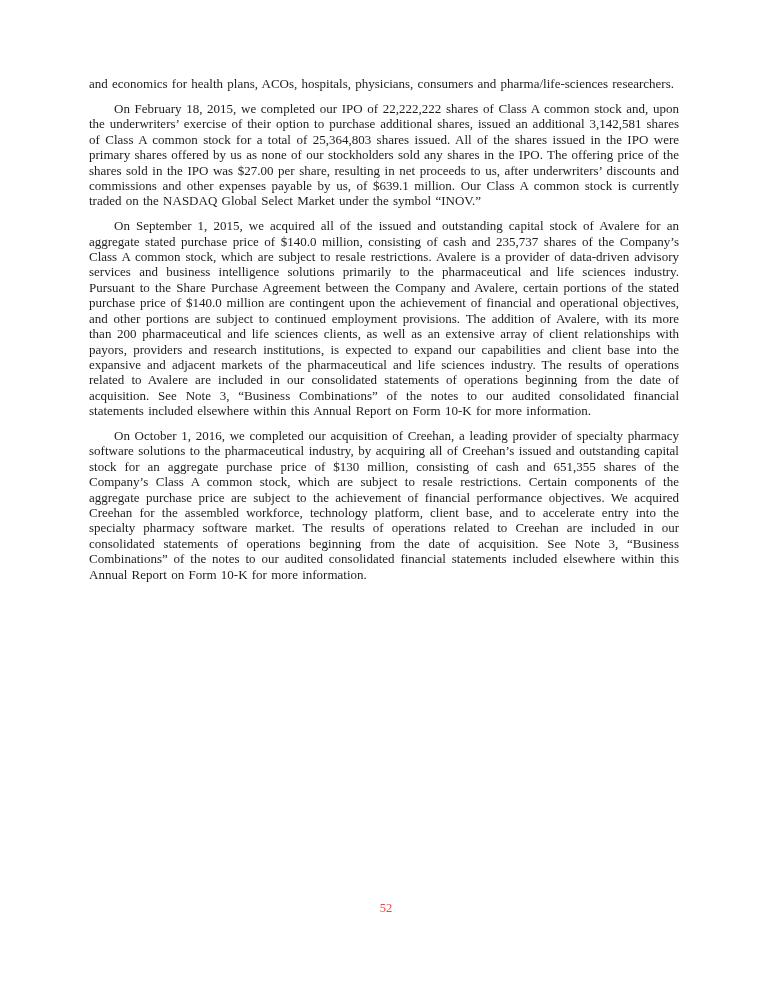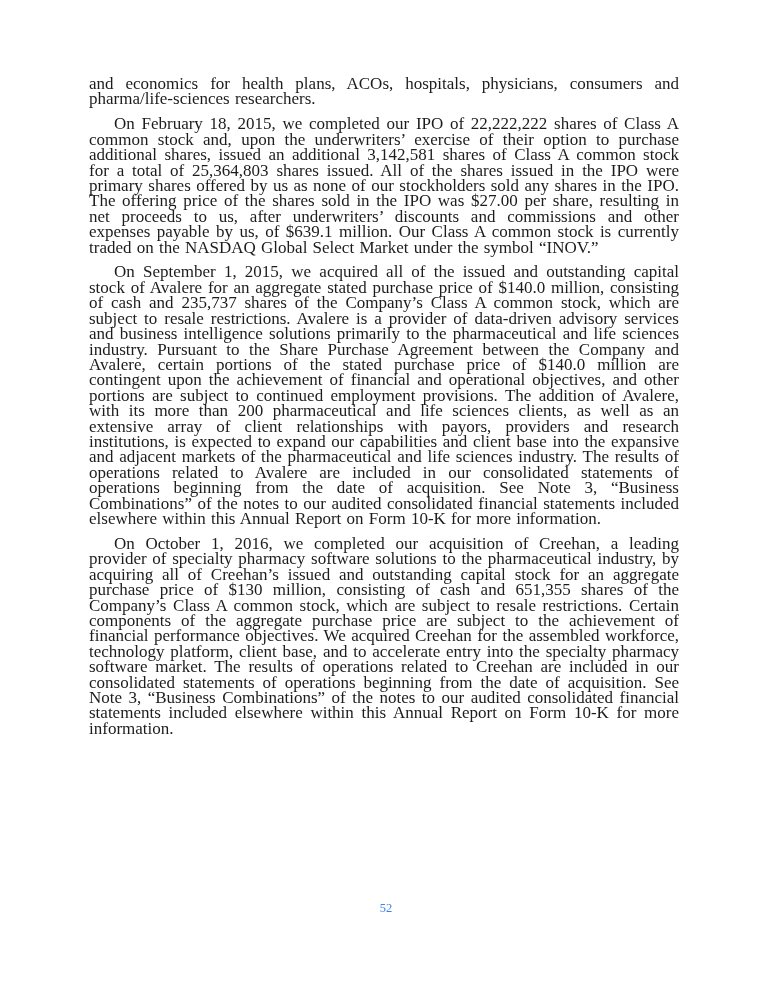--- a/index.html
+++ b/index.html
@@ -14,41 +14,41 @@
     background: #ffffff;
     font-family: "Liberation Serif", "DejaVu Serif", serif;
     color: #1c1c1c;
     overflow: hidden;
   }
   .content {
     position: absolute;
     top: 76px;
     left: 89px;
     width: 590px;
-    font-size: 17px;
+    font-size: 13px;
     line-height: 15.4px;
     word-spacing: 1px;
   }
   .para {
     margin: 0 0 9.5px 0;
     text-align: justify;
     text-indent: 25px;
   }
   .para.continuation {
     text-indent: 0;
   }
   .footer {
     position: absolute;
     top: 901px;
     left: 4px;
     right: 0;
     text-align: center;
     font-size: 12.5px;
     line-height: 15px;
-    color: #3b82f6;
+    color: #ef4444;
   }
 </style>
 </head>
 <body>
 
 <div class="page">
   <div class="content">
     <p class="para continuation">and economics for health plans, ACOs, hospitals, physicians, consumers and pharma/life-sciences researchers.</p>
     <p class="para">On February 18, 2015, we completed our IPO of 22,222,222 shares of Class A common stock and, upon the underwriters’ exercise of their option to purchase additional shares, issued an additional 3,142,581 shares of Class A common stock for a total of 25,364,803 shares issued. All of the shares issued in the IPO were primary shares offered by us as none of our stockholders sold any shares in the IPO. The offering price of the shares sold in the IPO was $27.00 per share, resulting in net proceeds to us, after underwriters’ discounts and commissions and other expenses payable by us, of $639.1 million. Our Class A common stock is currently traded on the NASDAQ Global Select Market under the symbol “INOV.”</p>
     <p class="para">On September 1, 2015, we acquired all of the issued and outstanding capital stock of Avalere for an aggregate stated purchase price of $140.0 million, consisting of cash and 235,737 shares of the Company’s Class A common stock, which are subject to resale restrictions. Avalere is a provider of data-driven advisory services and business intelligence solutions primarily to the pharmaceutical and life sciences industry. Pursuant to the Share Purchase Agreement between the Company and Avalere, certain portions of the stated purchase price of $140.0 million are contingent upon the achievement of financial and operational objectives, and other portions are subject to continued employment provisions. The addition of Avalere, with its more than 200 pharmaceutical and life sciences clients, as well as an extensive array of client relationships with payors, providers and research institutions, is expected to expand our capabilities and client base into the expansive and adjacent markets of the pharmaceutical and life sciences industry. The results of operations related to Avalere are included in our consolidated statements of operations beginning from the date of acquisition. See Note 3, “Business Combinations” of the notes to our audited consolidated financial statements included elsewhere within this Annual Report on Form 10-K for more information.</p>

